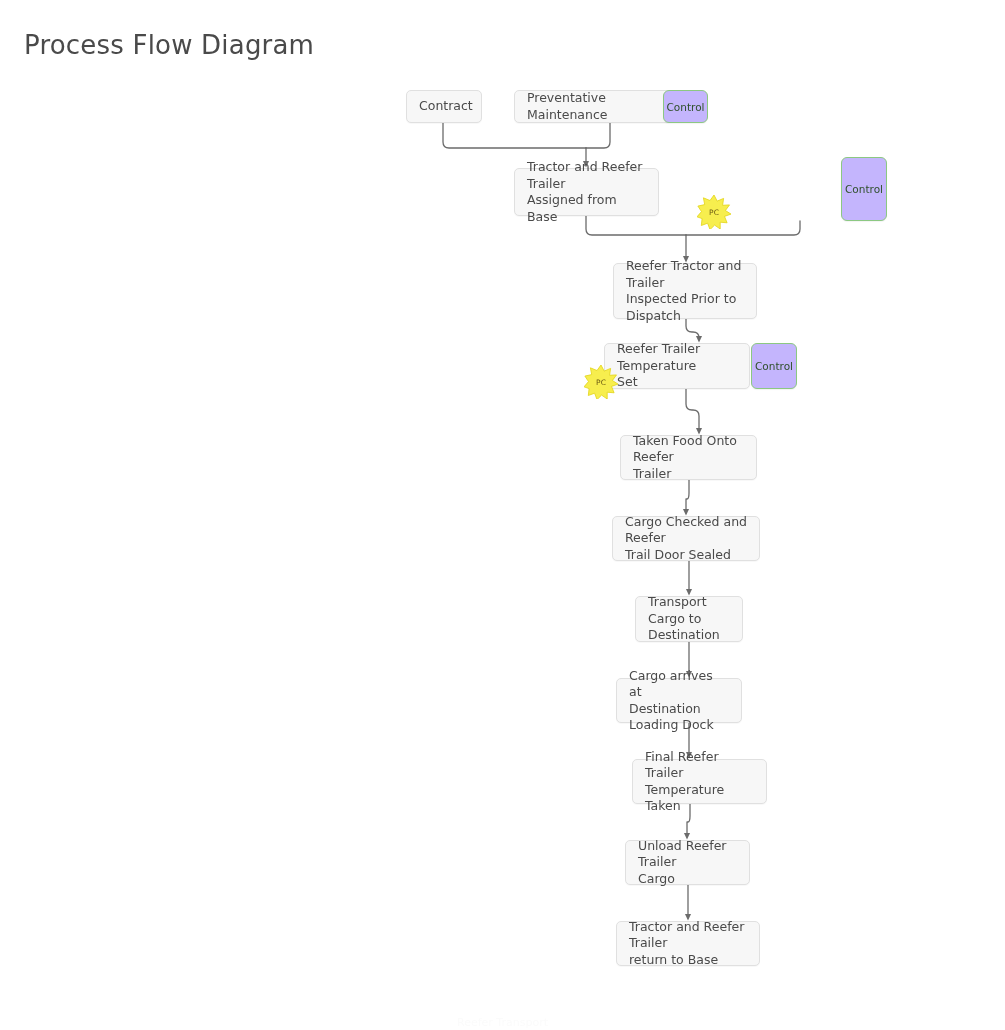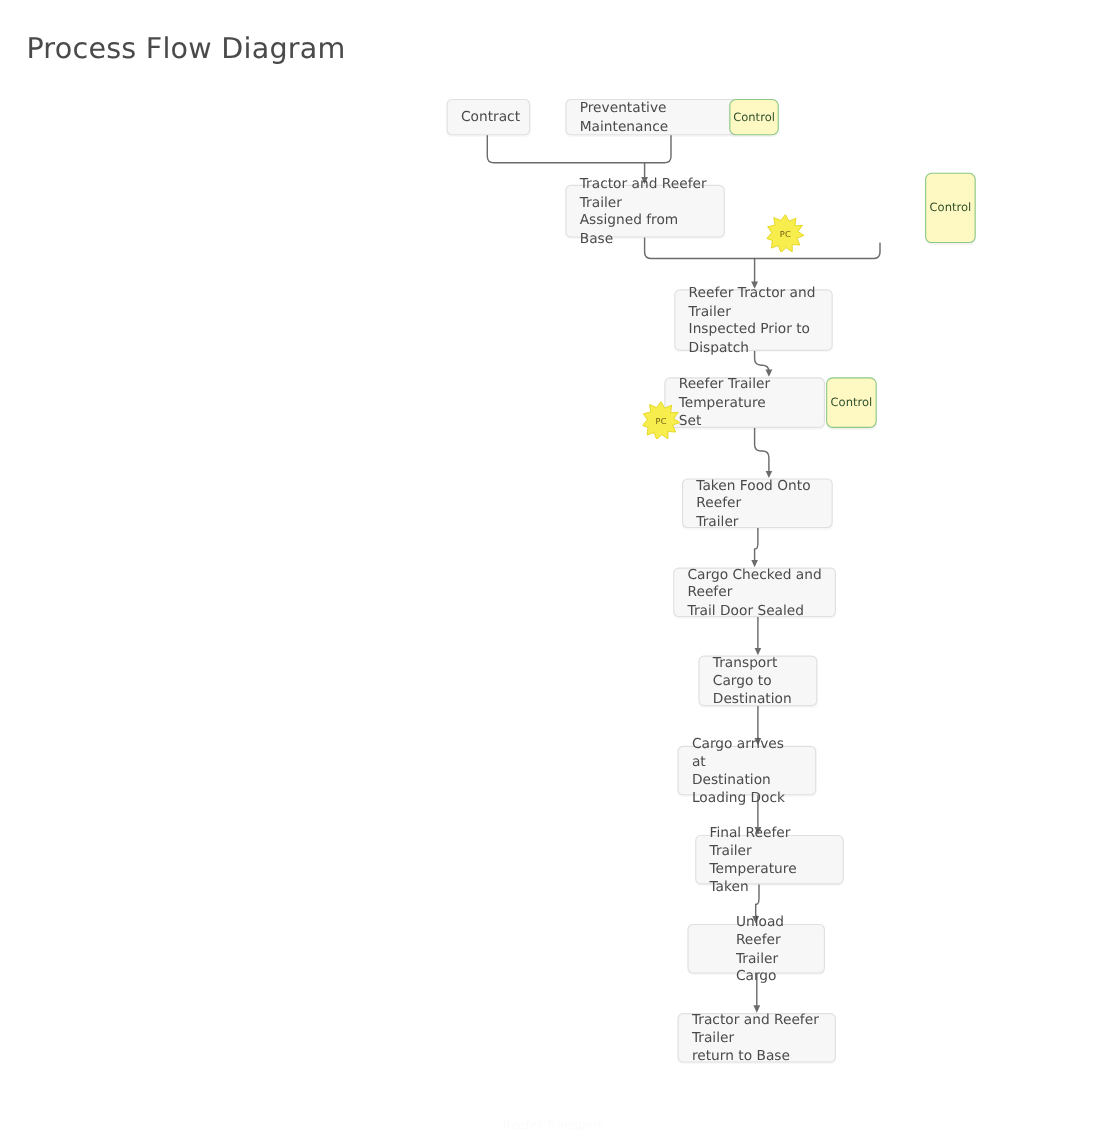--- a/index.html
+++ b/index.html
@@ -61,21 +61,21 @@
     color: #4a4a4a;
     white-space: pre-line;
   }
   .node.center .node-label {
     text-align: left;
   }
 
   .control-badge {
     position: absolute;
     box-sizing: border-box;
-    background: #fef9c3;
+    background: #c4b5fd;
     border: 1px solid #8cc882;
     border-radius: 6px;
     display: flex;
     align-items: center;
     justify-content: center;
     font-size: 10.5px;
     color: #2f4f2b;
     box-shadow: 0 1px 1px rgba(0,0,0,0.05);
   }
 
@@ -195,21 +195,21 @@
   <div class="node center" style="left:616px; top:674px; width:126px; height:45px;">
     <span class="node-label">Cargo arrives at
 Destination Loading Dock</span>
   </div>
 
   <div class="node center" style="left:632px; top:755px; width:135px; height:45px;justify-content:center;">
     <span class="node-label">Final Reefer Trailer
 Temperature Taken</span>
   </div>
 
-  <div class="node center" style="left:625px; top:836px; width:125px; height:45px;padding-left:31px;">
+  <div class="node center" style="left:625px; top:836px; width:125px; height:45px;">
     <span class="node-label">Unload Reefer Trailer
 Cargo</span>
   </div>
 
   <div class="node center" style="left:616px; top:917px; width:144px; height:45px;">
     <span class="node-label">Tractor and Reefer Trailer
 return to Base</span>
   </div>
 
   <div class="control-badge" style="left:663px; top:86px; width:45px; height:33px;">

